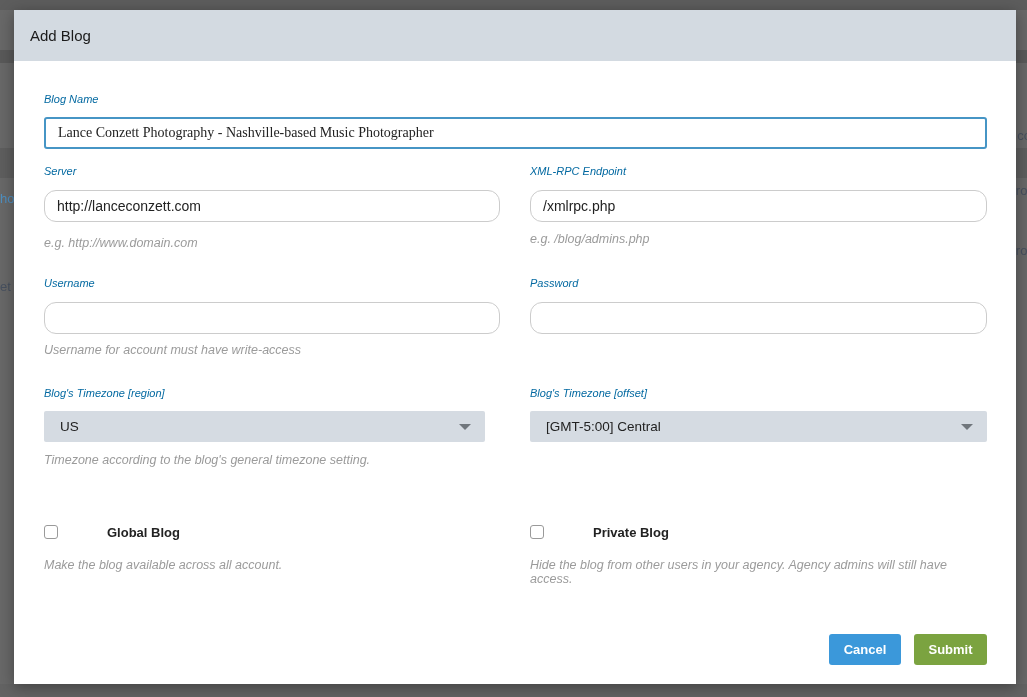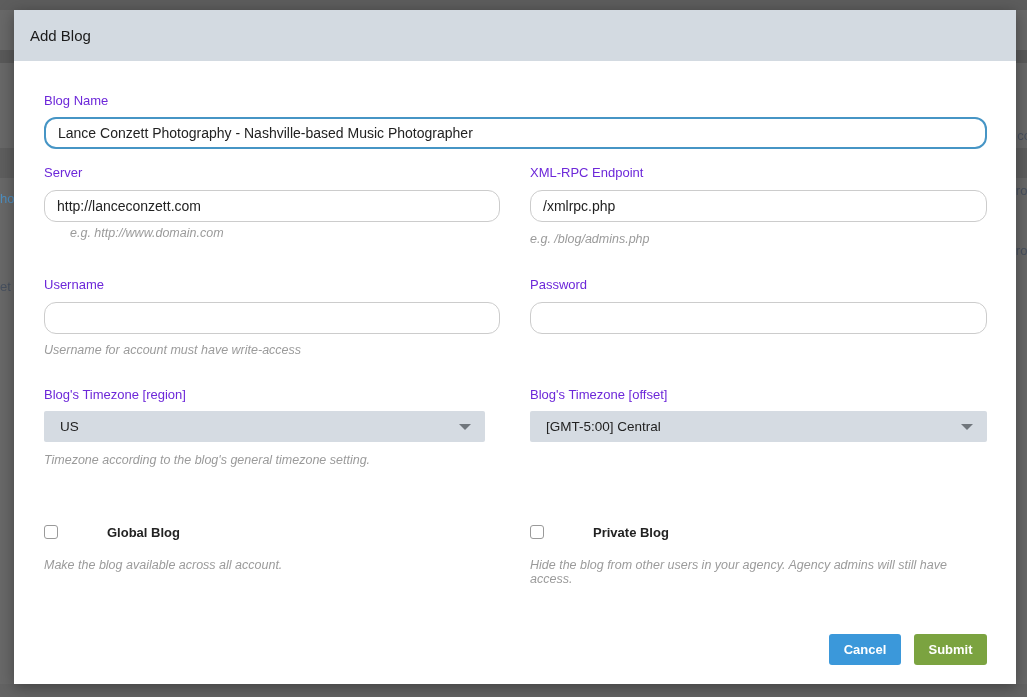--- a/index.html
+++ b/index.html
@@ -42,38 +42,40 @@
   }
   .modal-title {
     line-height: 51px;
     padding-left: 16px;
     font-size: 15px;
     color: #1b1b1b;
   }
 
   .field-label {
     position: absolute;
-    font-size: 13px;
-    color: #6d28d9;
+    font-size: 11px;
+    color: #0369a1;
+    font-style: italic;
   }
   .text-input {
     position: absolute;
     height: 32px;
     border: 1px solid #cccccc;
     border-radius: 12px;
     background: #fff;
     padding: 0 12px;
     font-size: 14px;
     color: #222;
     font-family: "Liberation Sans", sans-serif;
     outline: none;
   }
   .text-input.focused {
     border: 2px solid #4695c5;
-    border-radius: 12px;
+    border-radius: 3px;
+    font-family: Liberation Serif, serif;
   }
   .hint {
     position: absolute;
     font-size: 12.5px;
     font-style: italic;
     color: #9b9b9b;
   }
   .select {
     position: absolute;
     height: 31px;
@@ -153,21 +155,21 @@
 
   <div class="modal-header">
     <div class="modal-title">Add Blog</div>
   </div>
 
   <label class="field-label" style="left:30px; top:83px;">Blog Name</label>
   <input class="text-input focused" style="left: 30px; top: 107px; width: 943px;" type="text" value="Lance Conzett Photography - Nashville-based Music Photographer">
 
   <label class="field-label col-left" style="top:155px;">Server</label>
   <input class="text-input col-left" style="top: 180px;" type="text" value="http://lanceconzett.com">
-  <div class="hint col-left" style="top:216px;margin-left:26px;">e.g. http://www.domain.com</div>
+  <div class="hint col-left" style="top:226px;">e.g. http://www.domain.com</div>
 
   <label class="field-label col-right" style="top:155px;">XML-RPC Endpoint</label>
   <input class="text-input col-right" style="top: 180px;" type="text" value="/xmlrpc.php">
   <div class="hint col-right" style="top:222px;">e.g. /blog/admins.php</div>
 
   <label class="field-label col-left" style="top:267px;">Username</label>
   <input class="text-input col-left" style="top: 292px;" type="text" value="">
   <div class="hint col-left" style="top:333px;">Username for account must have write-access</div>
 
   <label class="field-label col-right" style="top:267px;">Password</label>

